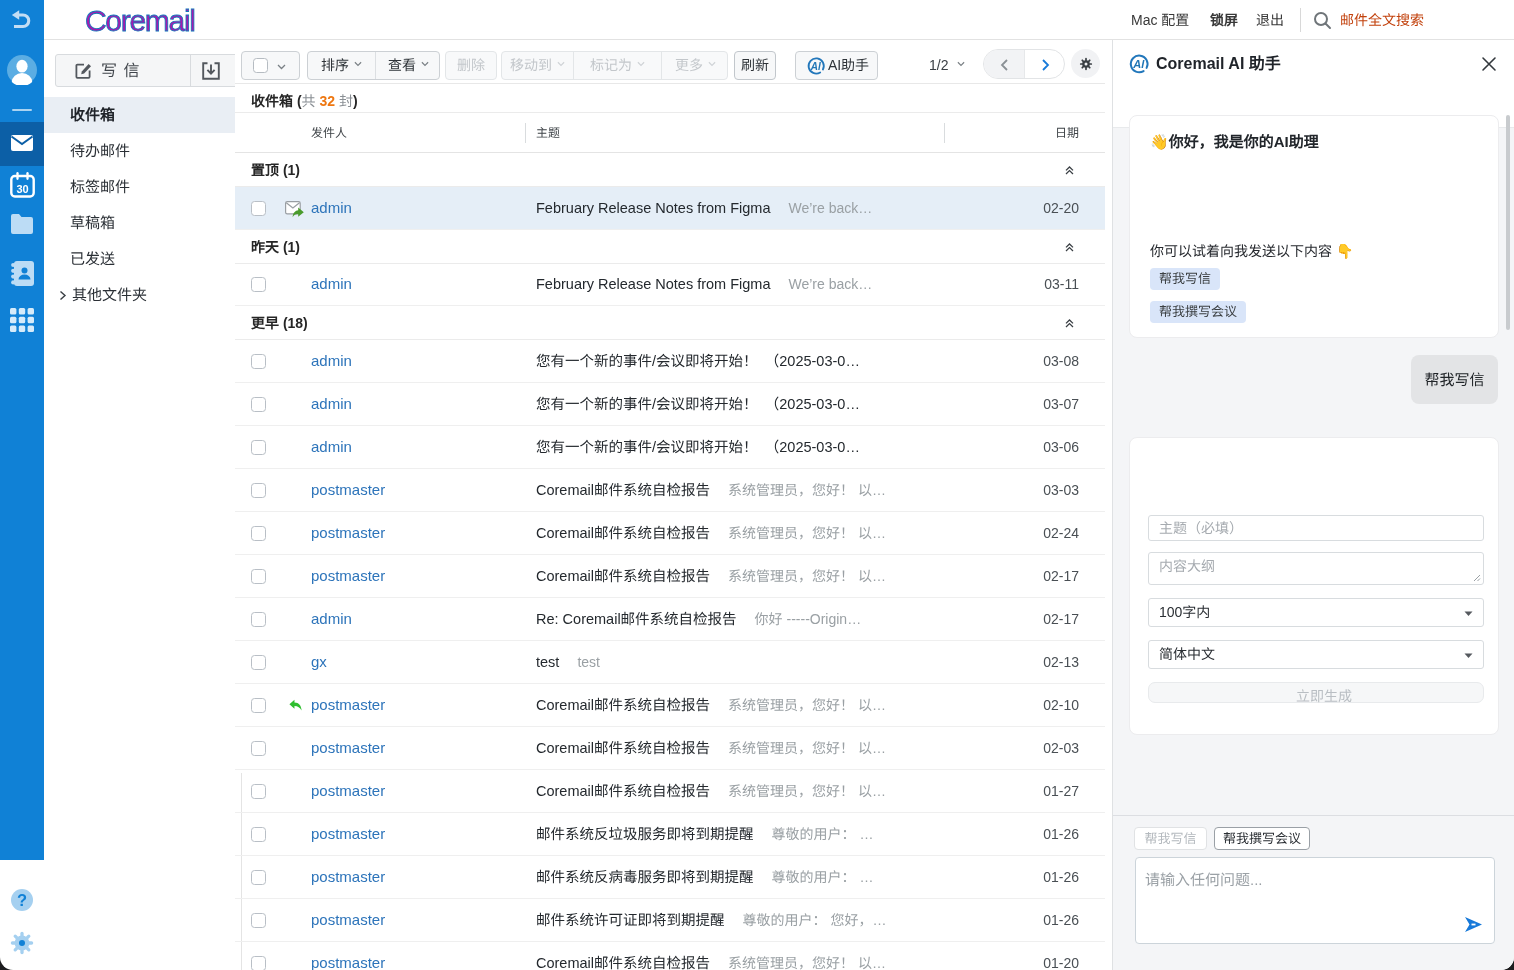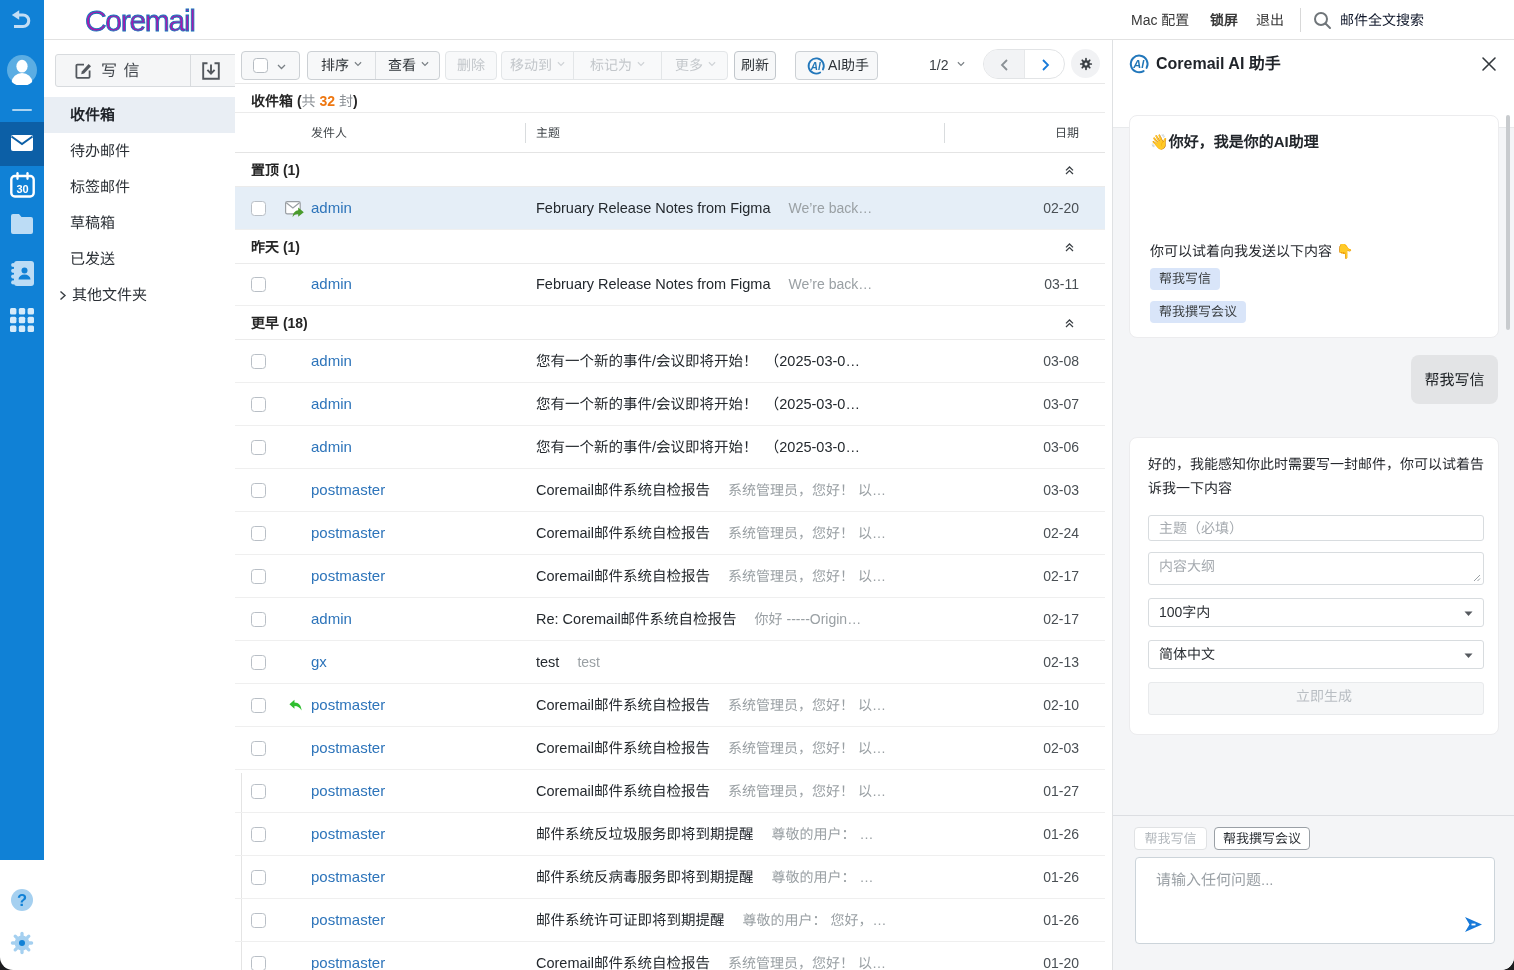--- a/index.html
+++ b/index.html
@@ -62,21 +62,21 @@
   <div id="topbar">
     <div id="logo">Coremail</div>
     <div class="topright" style="left:1087px;">Mac 配置</div>
     <div class="topright" style="left:1166px;font-weight:bold;">锁屏</div>
     <div class="topright" style="left:1212px;">退出</div>
     <div class="abs" style="left:1256px;top:8px;width:1px;height:24px;background:#d8d8d8;"></div>
     <svg class="abs" style="left:1269px;top:11px;" width="19" height="19" viewBox="0 0 19 19">
       <circle cx="8" cy="8" r="6" fill="none" stroke="#6f7579" stroke-width="2"></circle>
       <line x1="12.5" y1="12.5" x2="17" y2="17" stroke="#6f7579" stroke-width="2" stroke-linecap="round"></line>
     </svg>
-    <div class="topright" style="left:1296px;color:#0f172a;">邮件全文搜索</div>
+    <div class="topright" style="left:1296px;color:#c2410c;">邮件全文搜索</div>
   </div>
   <div id="rail">
 
     <svg class="abs" style="left:10px;top:9px;" width="22" height="22" viewBox="0 0 22 22">
       <path d="M4 17.5 H 13 A 5.75 5.75 0 0 0 13 6 H 8" fill="none" stroke="#c3ddf4" stroke-width="3.1"></path>
       <path d="M9.2 1.2 L9.2 10.8 L1.8 6 Z" fill="#c3ddf4"></path>
     </svg>
 
     <svg class="abs" style="left:7px;top:55px;" width="30" height="30" viewBox="0 0 30 30">
       <circle cx="15" cy="15" r="15" fill="#5bade3"></circle>
@@ -395,48 +395,47 @@
       <div class="abs" style="left:20px;top:14px;font-size:15px;font-weight:bold;color:#22262b;">👋你好，我是你的AI助理</div>
       <div class="abs" style="left:20px;top:124px;font-size:14px;color:#26292e;">你可以试着向我发送以下内容 👇</div>
       <div class="pill-blue abs" style="left:20px;top:152px;">帮我写信</div>
       <div class="pill-blue abs" style="left:20px;top:185px;">帮我撰写会议</div>
     </div>
 
     <div class="abs" style="left:298px;top:315px;width:87px;height:49px;background:#e3e4e6;border-radius:8px;
          text-align:center;line-height:49px;font-size:15px;color:#212529;">帮我写信</div>
 
     <div class="card" style="top:397px;height:298px;">
-      <div class="abs" style="left:18px;top:14px;width:345px;font-size:14px;line-height:24px;color:#26292e;white-space:nowrap;">好的，我能感知你此时需要写一封邮件，你可以试着告<br>诉我一下内容</div>
       <div class="fld" style="top:77px;height:26px;line-height:24px;">主题（必填）</div>
       <div class="fld" style="top:114px;height:33px;line-height:26px;">内容大纲
         <svg class="abs" style="right:2px;bottom:2px;" width="8" height="8" viewBox="0 0 8 8">
             <path d="M7 1 L1 7 M7 4.5 L4.5 7" stroke="#9aa0a4" stroke-width="1"></path>
           </svg>
       </div>
       <div class="fld" style="top:160px;height:29px;line-height:27px;color:#2a2e33;">100字内
         <svg class="abs" style="right:10px;top:12px;" width="9" height="6" viewBox="0 0 9 6">
             <path d="M0.5 0.5 L4.5 5 L8.5 0.5" fill="#55595e"></path>
           </svg>
       </div>
       <div class="fld" style="top:202px;height:29px;line-height:27px;color:#2a2e33;">简体中文
         <svg class="abs" style="right:10px;top:12px;" width="9" height="6" viewBox="0 0 9 6">
             <path d="M0.5 0.5 L4.5 5 L8.5 0.5" fill="#55595e"></path>
           </svg>
       </div>
-      <div class="fld" style="top:244px;height:33px;line-height:27px;background:#f6f7f8;border-color:#e8eaec;color:#b9bec3;text-align:center;padding-left:16px;">立即生成</div>
+      <div class="fld" style="top:244px;height:21px;line-height:27px;background:#f6f7f8;border-color:#e8eaec;color:#b9bec3;text-align:center;padding-left:16px;border-radius:7px;">立即生成</div>
     </div>
 
     <div class="abs" style="left:393px;top:75px;width:4px;height:215px;background:#c8cbce;border-radius:2px;"></div>
 
     <div class="abs" style="left:0;top:775px;width:401px;height:155px;border-top:1px solid #dcdee2;"></div>
     <div class="abs" style="left:21px;top:787px;width:73px;height:23px;background:#fff;border:1px solid #e0e2e4;border-radius:4px;
          text-align:center;line-height:21px;font-size:13px;color:#b4b9be;">帮我写信</div>
     <div class="abs" style="left:101px;top:787px;width:96px;height:23px;background:#fff;border:1px solid #9aa0a6;border-radius:4px;
          text-align:center;line-height:21px;font-size:13px;color:#2a2e33;">帮我撰写会议</div>
     <div class="abs" style="left:22px;top:817px;width:360px;height:87px;background:#fff;border:1px solid #ccd4da;border-radius:4px;">
-      <div class="abs" style="left:20px;top:10px;font-size:15px;color:#9ba1a6;">请输入任何问题...</div>
+      <div class="abs" style="left:9px;top:10px;font-size:15px;color:#9ba1a6;">请输入任何问题...</div>
       <svg class="abs" style="right:12px;bottom:11px;" width="17" height="15" viewBox="0 0 17 15">
         <path d="M0 0 L17 7.5 L0 15 L4.5 7.5 Z" fill="#1779d9"></path>
         <rect x="6.5" y="6.6" width="4" height="1.8" fill="#fff"></rect>
       </svg>
     </div>
   </div>
 </div>
 
 </body></html>

